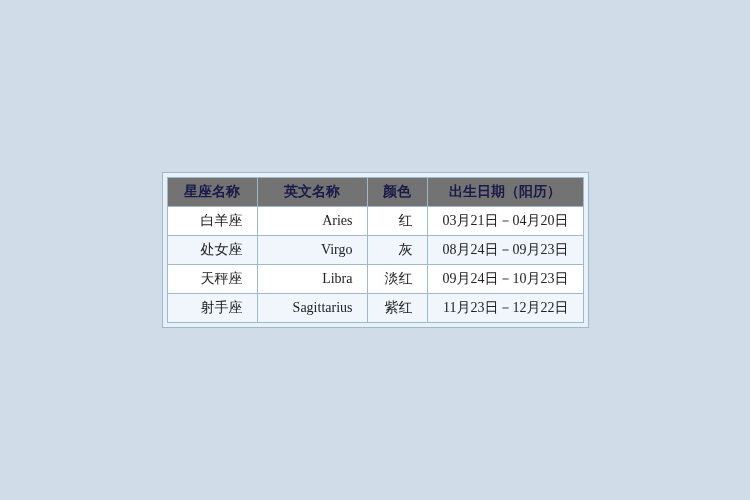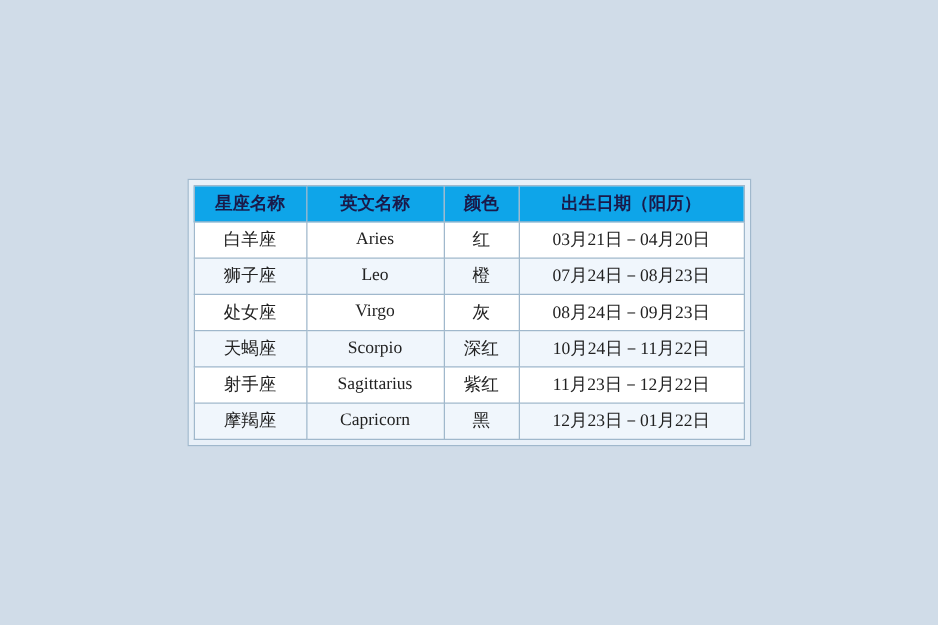--- a/index.html
+++ b/index.html
@@ -23,38 +23,39 @@
       background: white;
     }
     th, td {
       border: 1px solid #a0b8cc;
       padding: 5px 14px;
       text-align: center;
       white-space: nowrap;
       color: #222;
     }
     thead th {
-      background: #0ea5e9;
+      background: #737373;
       font-weight: bold;
       color: #1a1a4a;
       font-size: 14px;
     }
     tbody tr:nth-child(even) {
       background: #f0f6fc;
     }
     tbody tr:nth-child(odd) {
       background: #ffffff;
     }
     tbody td {
       font-size: 14px;
+      text-align: right;
     }
     .col-chinese { width: 90px; }
     .col-english { width: 110px; }
     .col-color   { width: 60px; }
-    .col-date    { width: 180px; }
+    .col-date    { width: 156px; }
   </style>
 </head>
 <body>
 
 <div class="table-container">
   <table>
     <thead>
       <tr>
         <th class="col-chinese">星座名称</th>
         <th class="col-english">英文名称</th>
@@ -63,44 +64,32 @@
       </tr>
     </thead>
     <tbody id="table-body">
     <tr>
           <td>白羊座</td>
           <td>Aries</td>
           <td>红</td>
           <td>03月21日－04月20日</td>
         </tr>
         <tr>
-          <td>狮子座</td>
-          <td>Leo</td>
-          <td>橙</td>
-          <td>07月24日－08月23日</td>
-        </tr>
-        <tr>
           <td>处女座</td>
           <td>Virgo</td>
           <td>灰</td>
           <td>08月24日－09月23日</td>
         </tr>
         <tr>
-          <td>天蝎座</td>
-          <td>Scorpio</td>
-          <td>深红</td>
-          <td>10月24日－11月22日</td>
+          <td>天秤座</td>
+          <td>Libra</td>
+          <td>淡红</td>
+          <td>09月24日－10月23日</td>
         </tr>
         <tr>
           <td>射手座</td>
           <td>Sagittarius</td>
           <td>紫红</td>
           <td>11月23日－12月22日</td>
         </tr>
-        <tr>
-          <td>摩羯座</td>
-          <td>Capricorn</td>
-          <td>黑</td>
-          <td>12月23日－01月22日</td>
-        </tr>
       </tbody>
   </table>
 </div>
 
 </body></html>

